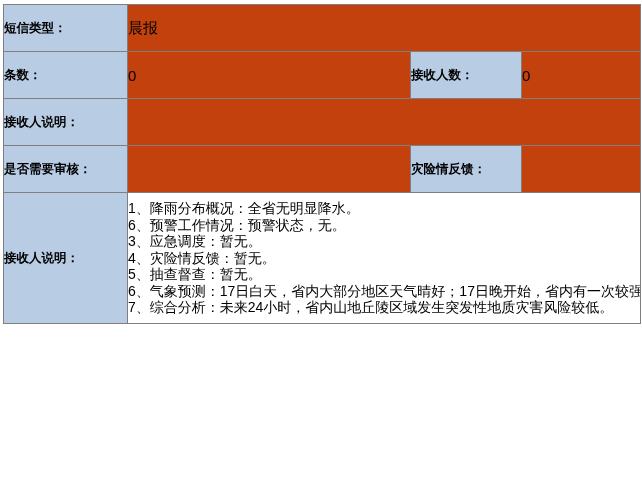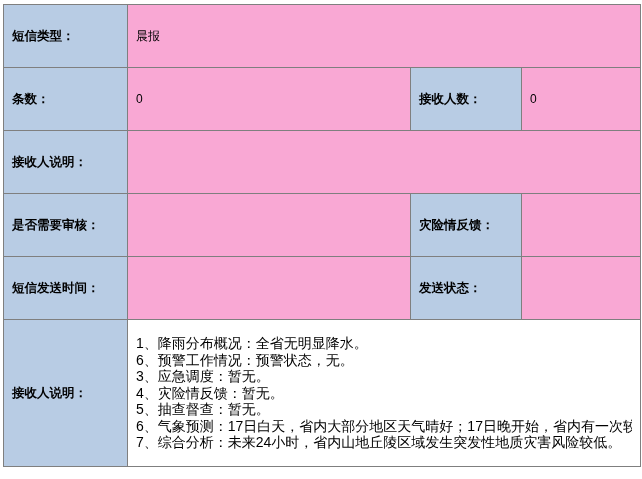--- a/index.html
+++ b/index.html
@@ -23,37 +23,37 @@
   }
   table.form {
     border-collapse: collapse;
     table-layout: fixed;
     width: 637px;
     margin-left: 3px;
     margin-top: 4px;
   }
   table.form td {
     border: 1px solid #7f7f7f;
-    padding: 8px;
+    padding: 0;
     vertical-align: middle;
     height: 46px;
     overflow: hidden;
     margin-top: 48px;
   }
   td.label {
     background: #b8cce4;
     font-weight: bold;
     padding-left: 7px;
     font-size: 12.5px;
     white-space: nowrap;
   }
   td.value {
-    background: #f9a8d4;
+    background: #c2410c;
     padding-left: 7px;
-    font-size: 12px;
+    font-size: 15px;
   }
   td.content-cell {
     background: #ffffff;
     padding: 5px 6px 5px 7px;
     vertical-align: top;
     line-height: 16.5px;
     font-size: 14px;
   }
   td.label-tall {
     vertical-align: middle;
@@ -93,26 +93,20 @@
         <td class="label">接收人说明：</td>
         <td class="value" colspan="3"></td>
       </tr>
       <tr>
         <td class="label">是否需要审核：</td>
         <td class="value"></td>
         <td class="label">灾险情反馈：</td>
         <td class="value"></td>
       </tr>
       <tr>
-        <td class="label">短信发送时间：</td>
-        <td class="value"></td>
-        <td class="label">发送状态：</td>
-        <td class="value"></td>
-      </tr>
-      <tr>
         <td class="label label-tall" style="height:130px;">接收人说明：</td>
         <td class="content-cell" colspan="3" style="height:130px;">
           <div class="content-lines">
             <div>1、降雨分布概况：全省无明显降水。</div>
             <div>6、预警工作情况：预警状态，无。</div>
             <div>3、应急调度：暂无。</div>
             <div>4、灾险情反馈：暂无。</div>
             <div>5、抽查督查：暂无。</div>
             <div>6、气象预测：17日白天，省内大部分地区天气晴好；17日晚开始，省内有一次较强降雨过程。</div>
             <div>7、综合分析：未来24小时，省内山地丘陵区域发生突发性地质灾害风险较低。</div>

